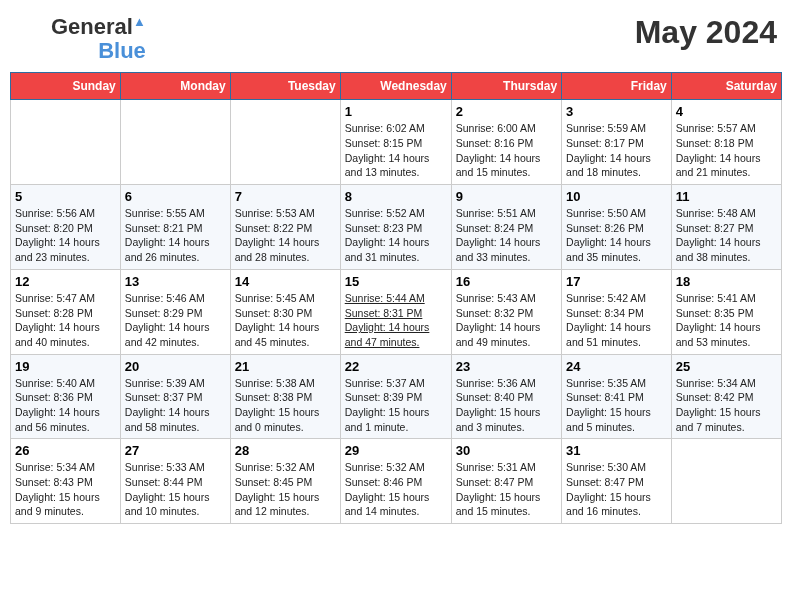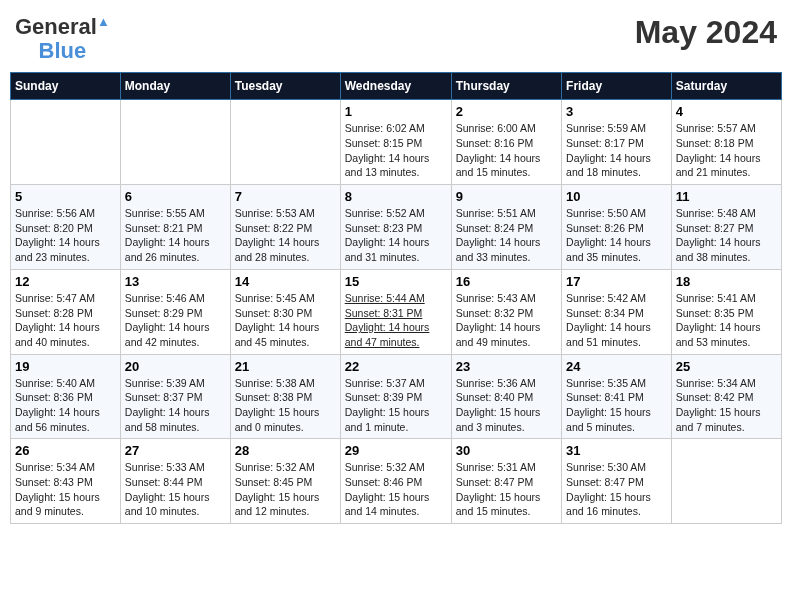--- a/index.html
+++ b/index.html
@@ -13,45 +13,46 @@
     .header {
       display: flex;
       justify-content: space-between;
       align-items: flex-start;
       margin-bottom: 8px;
       padding: 5px 5px 0 5px;
     }
     .logo {
       display: flex;
       flex-direction: column;
-      align-items: center;
+      align-items: flex-end;
+      margin-left: 36px;
     }
     .title-section {
       text-align: right;
     }
     .month-title {
       font-size: 32px;
       font-weight: bold;
       color: #333;
       line-height: 1.1;
     }
     .location {
       font-size: 14px;
       color: #555;
     }
     .calendar {
       width: 100%;
       border-collapse: collapse;
       font-size: 11px;
     }
     .calendar th {
-      background-color: #0f172a;
+      background-color: #ef4444;
       color: #fff;
       padding: 6px 4px;
-      text-align: left;
+      text-align: right;
       font-size: 12px;
       font-weight: bold;
       border: 1px solid #2e6da0;
     }
     .calendar td {
       border: 1px solid #ccc;
       vertical-align: top;
       padding: 4px 4px;
       width: 113px;
       min-height: 80px;

